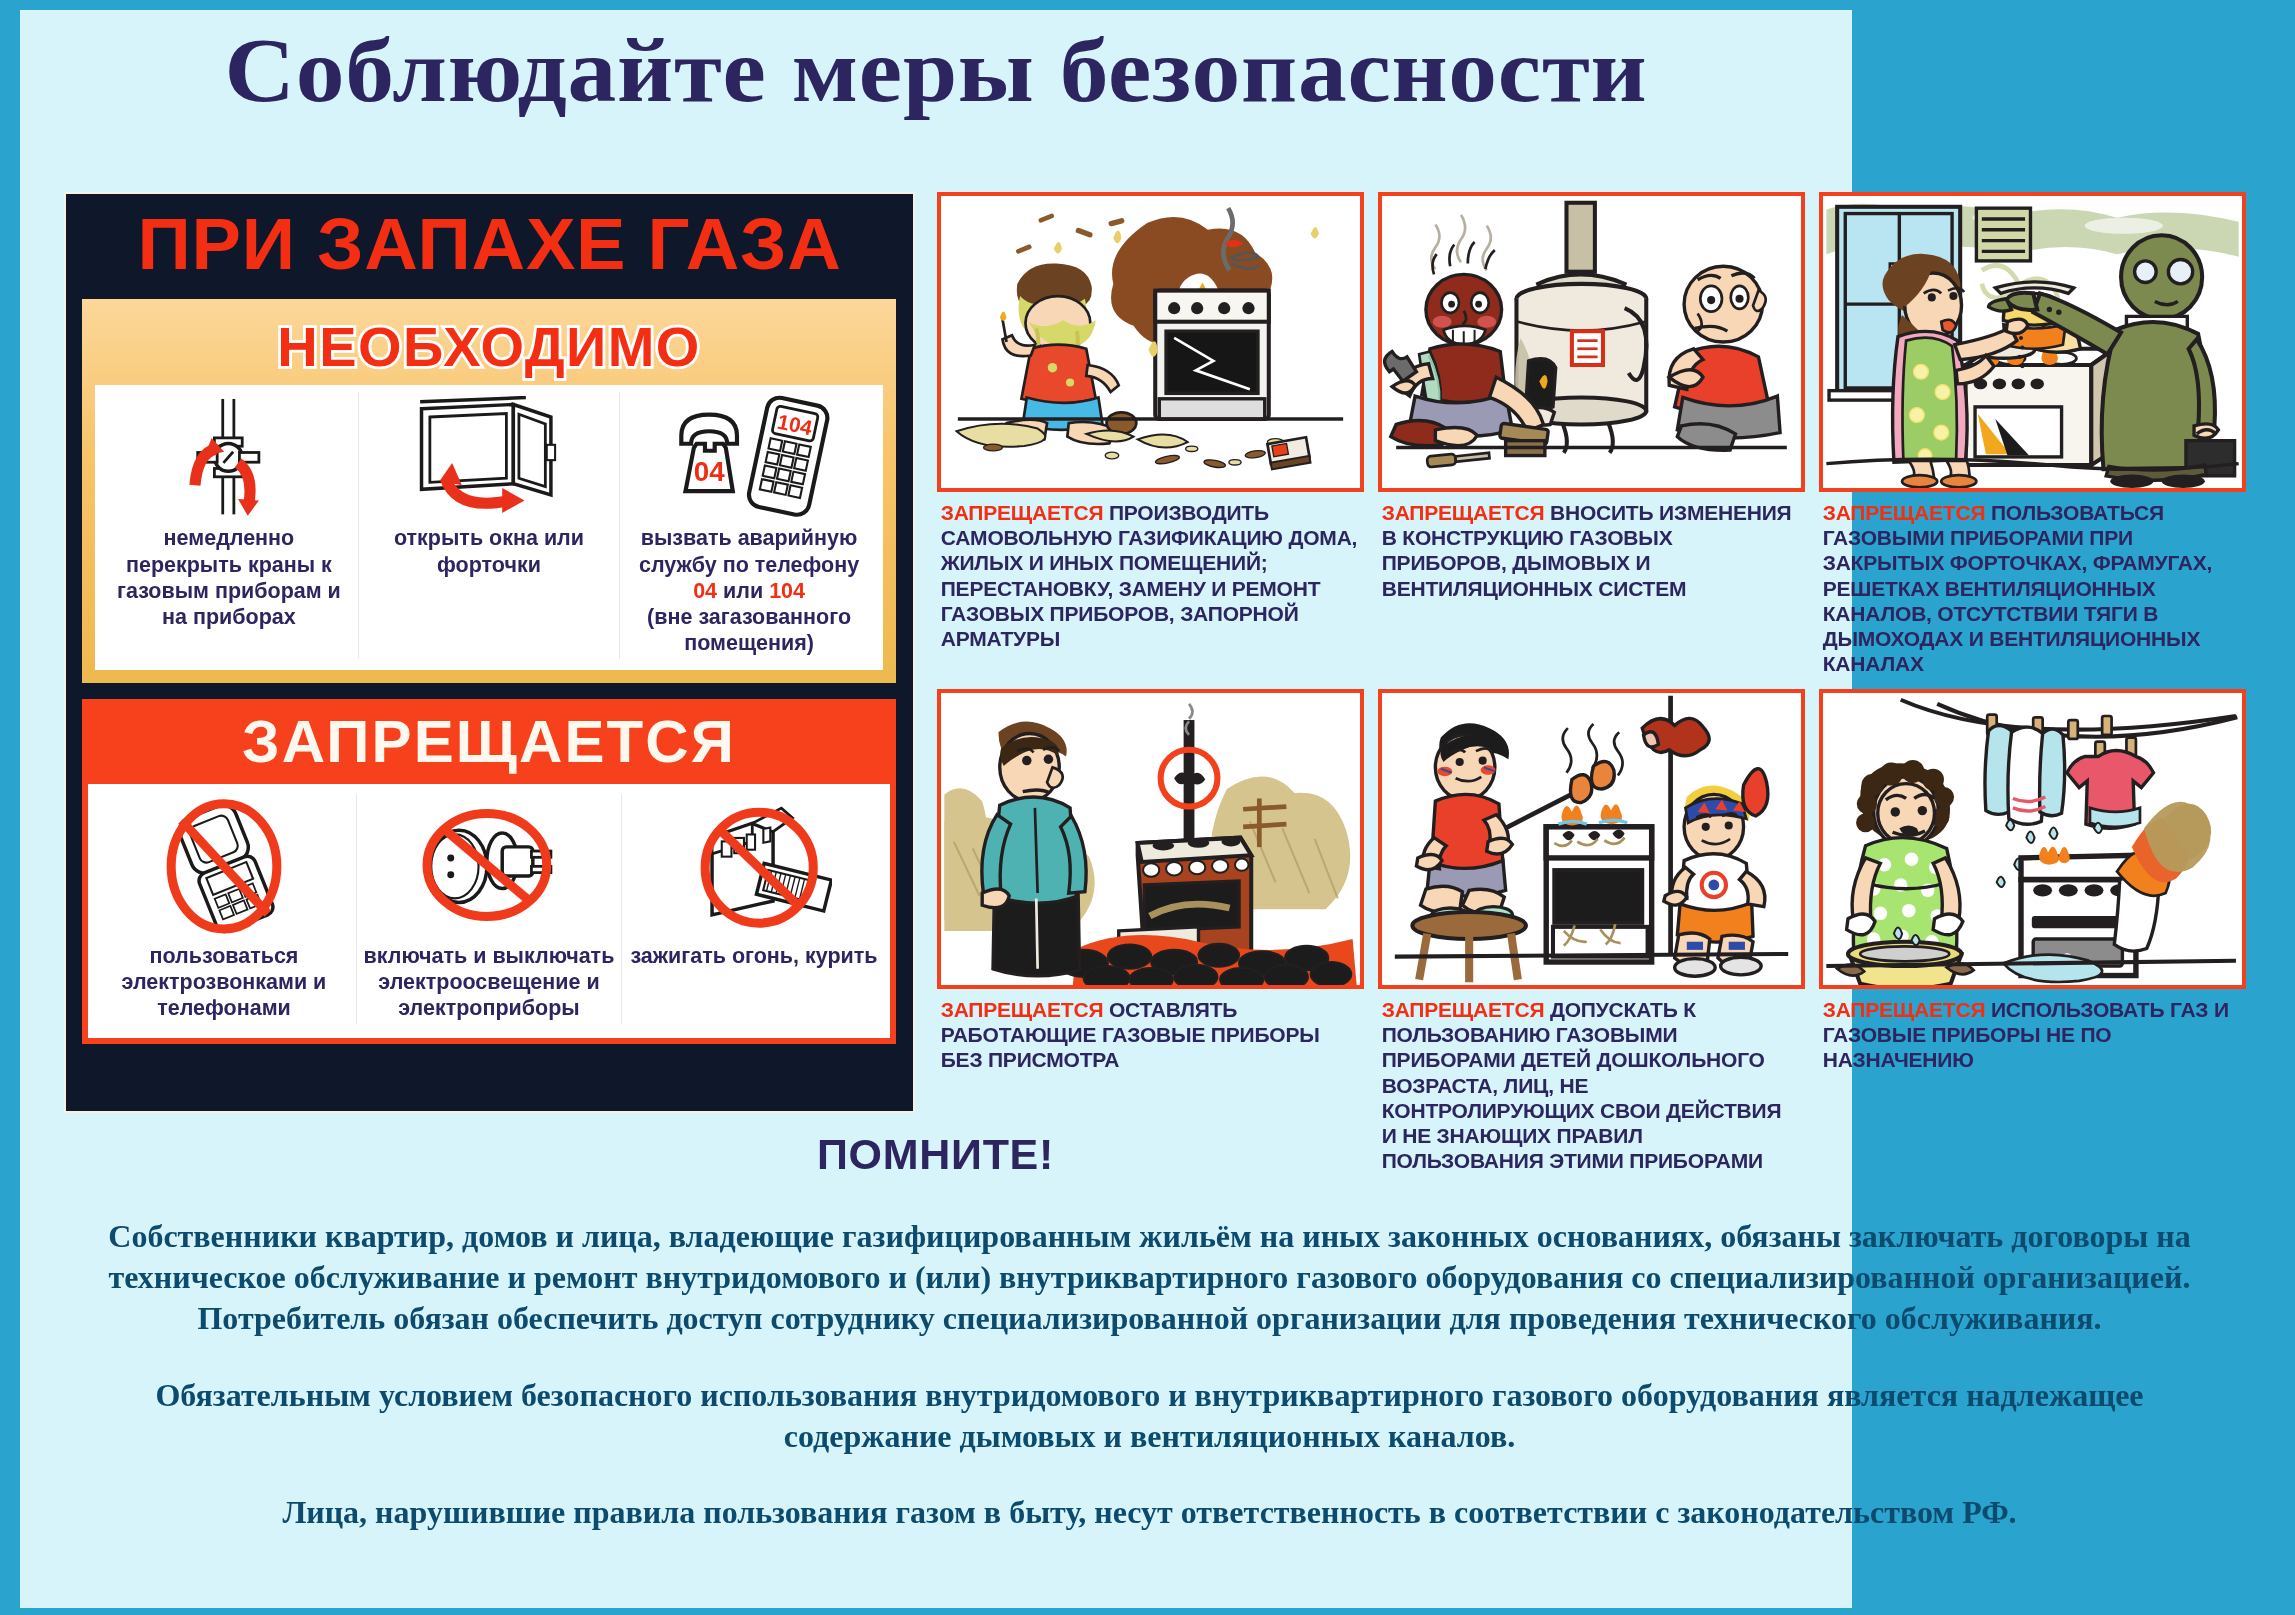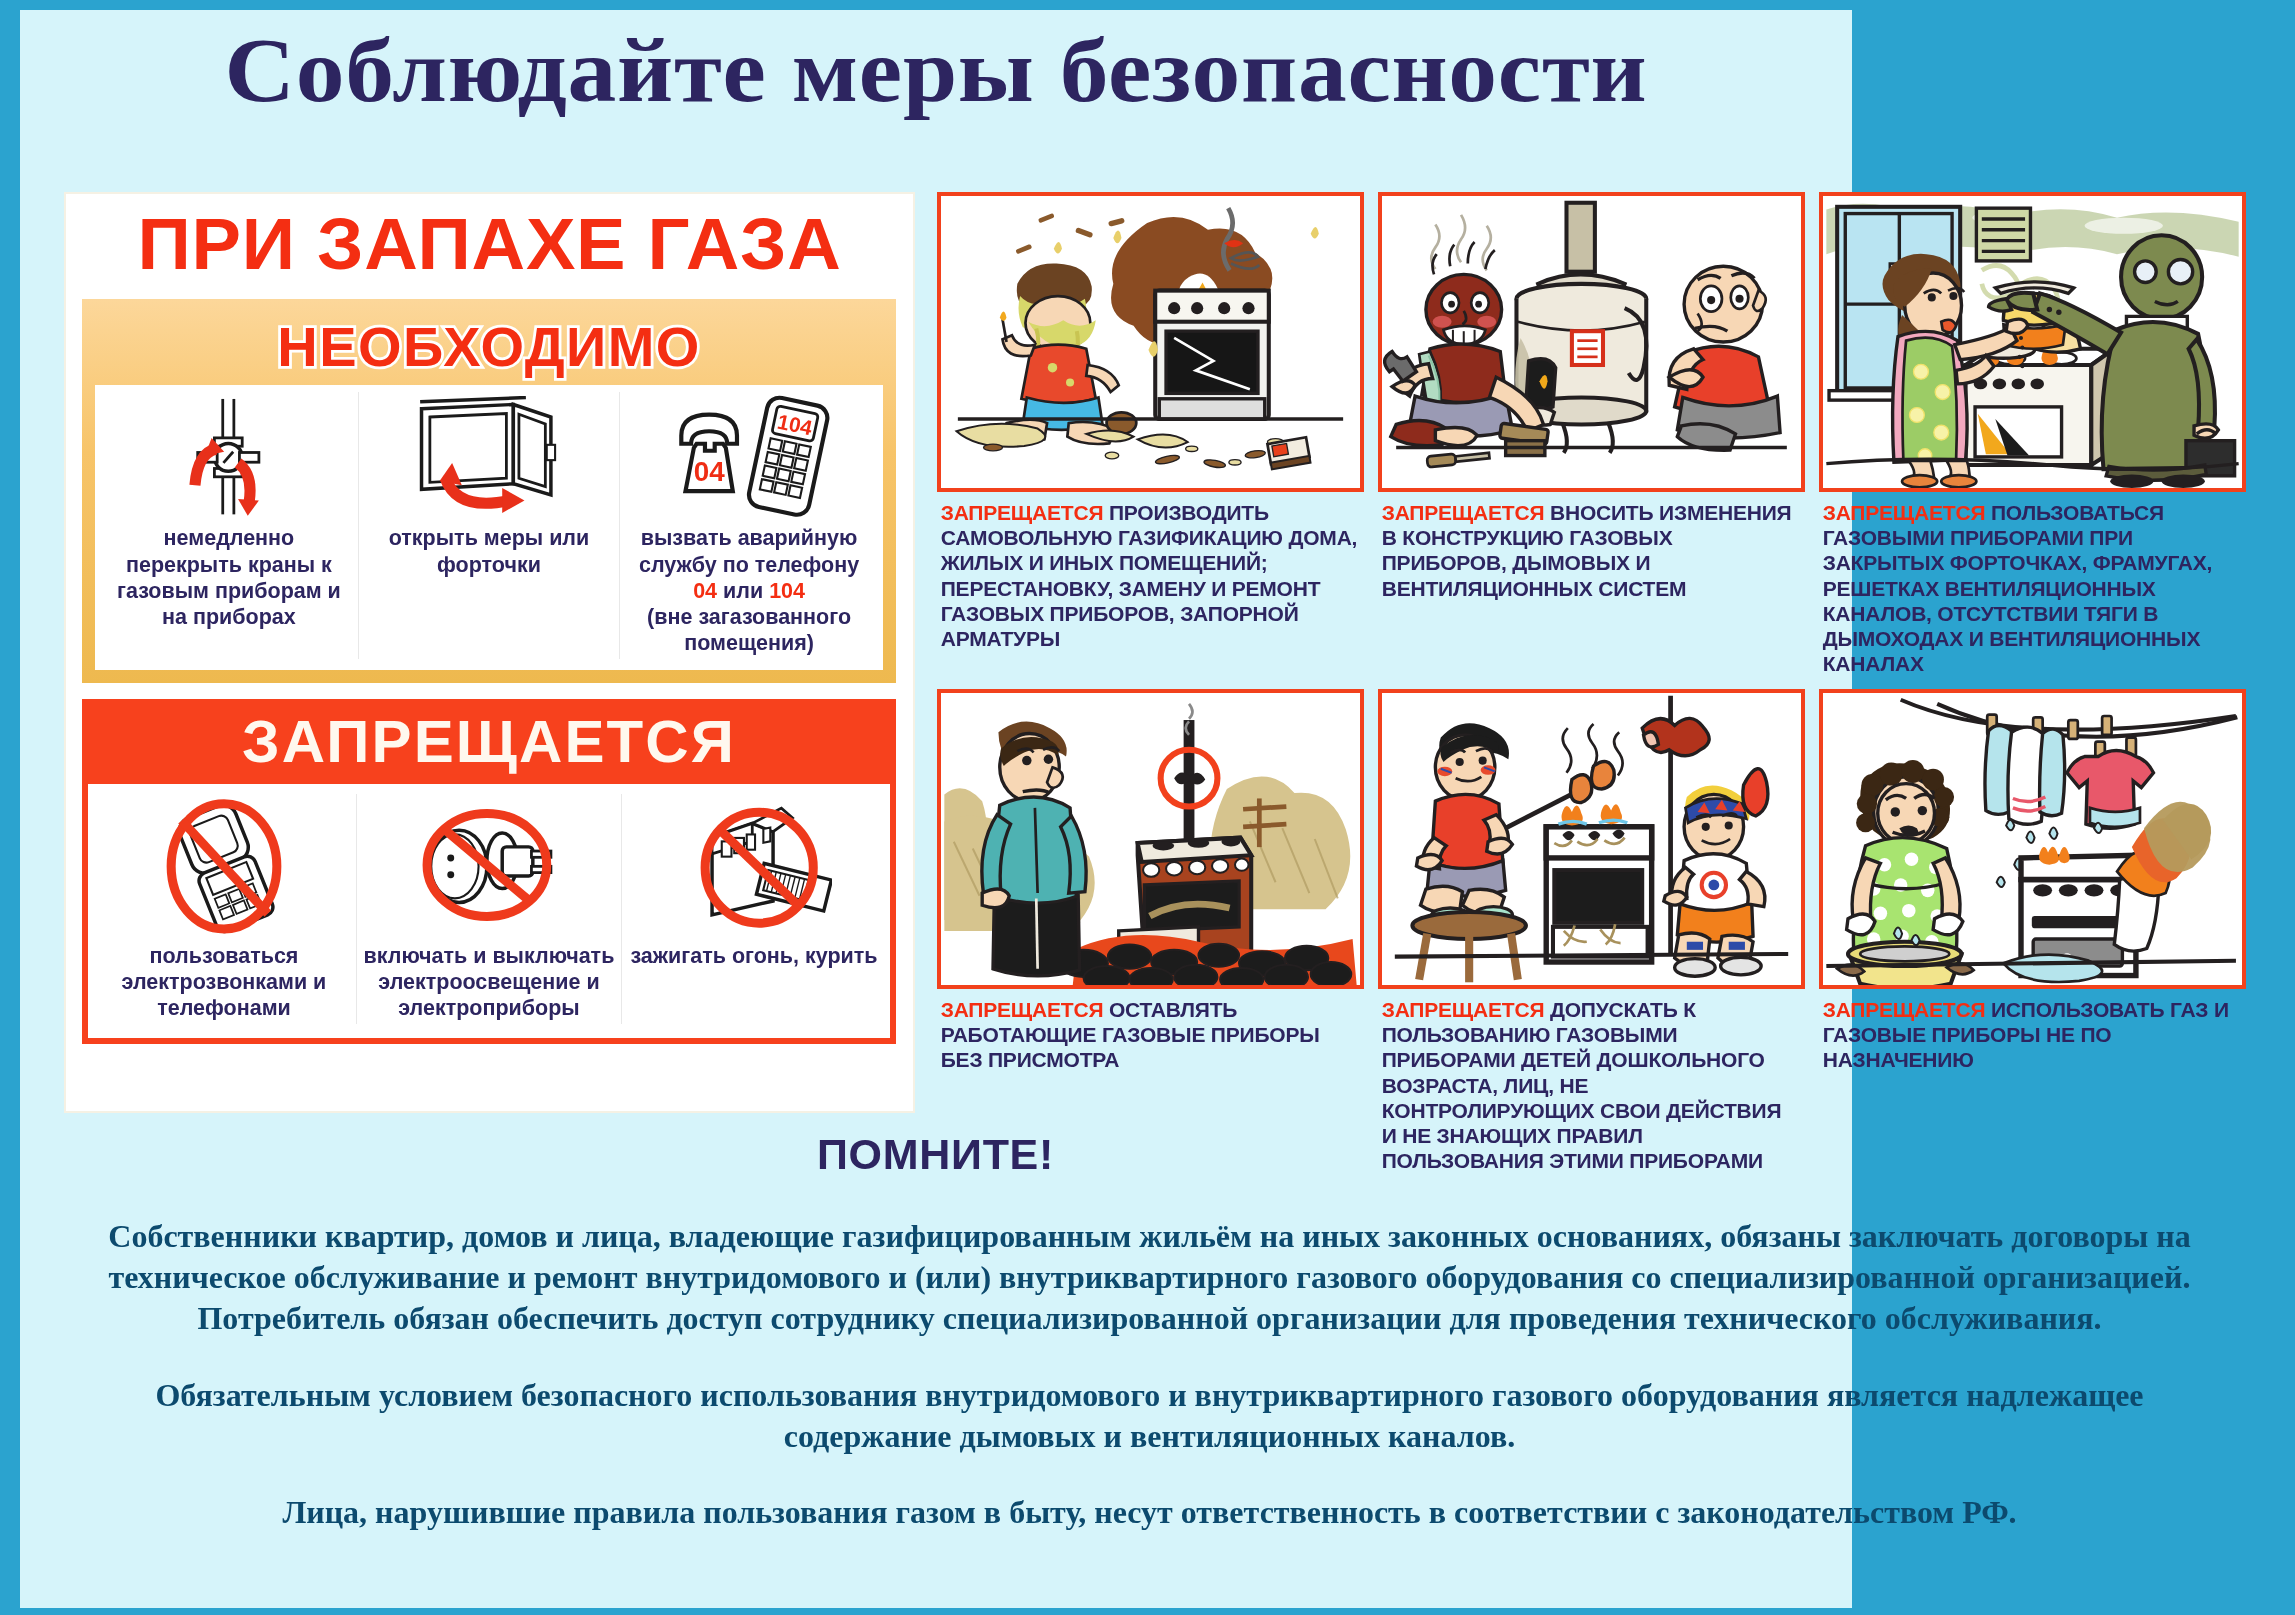--- a/index.html
+++ b/index.html
@@ -29,21 +29,21 @@
     color: #2d2560;
     line-height: 1.05;
     transform: scaleX(1.06);
   }
 
   
   #left-panel {
     position: absolute;
     left: 44px; top: 182px;
     width: 851px; height: 921px;
-    background: #ffffff;
+    background: #0f172a;
     border: 2.1px solid #f5f1e4;
   }
   #smell-head {
     text-align: center;
     padding: 9.7px 0 4.2px 0;
     font-weight: bold;
     font-size: 72px;
     color: #f42e12;
     letter-spacing: 0.7px;
     transform: scaleX(1.03);
@@ -233,21 +233,21 @@
               <path d="M30 30 L140 25 L140 118 L30 124 Z" fill="#fff" stroke="#1a1a1a" stroke-width="4"></path>
               <path d="M150 12 L204 30 L204 142 L150 126 Z" fill="#fff" stroke="#1a1a1a" stroke-width="5"></path>
               <path d="M158 26 L196 40 L196 130 L158 118 Z" fill="#fff" stroke="#1a1a1a" stroke-width="4"></path>
               <line x1="16" y1="8" x2="168" y2="2" stroke="#1a1a1a" stroke-width="5"></line>
               <rect x="198" y="70" width="12" height="22" fill="#fff" stroke="#1a1a1a" stroke-width="3"></rect>
               <path d="M52 118 Q70 166 144 150" stroke="#e8301a" stroke-width="16" fill="none"></path>
               <polygon points="62,96 44,122 76,128" fill="#e8301a"></polygon>
               <polygon points="134,132 166,150 134,168" fill="#e8301a"></polygon>
             </svg>
           </div>
-          <div class="need-caption">открыть меры или форточки</div>
+          <div class="need-caption">открыть окна или форточки</div>
         </div>
 
         <div class="need-cell">
           <div class="need-art">
             <svg width="167" height="124" viewBox="0 0 240 178">
               <path d="M22 58 Q22 28 62 28 Q102 28 102 58 L102 70 L88 70 Q88 52 62 52 Q36 52 36 70 L22 70 Z" fill="#fff" stroke="#1a1a1a" stroke-width="6"></path>
               <path d="M40 76 L44 70 L56 70 L56 80 L70 80 L70 70 L82 70 L86 76 L96 138 L28 138 Z" fill="#fff" stroke="#1a1a1a" stroke-width="6"></path>
               <text x="62" y="124" font-family="Liberation Sans, sans-serif" font-size="40" font-weight="bold" fill="#ef2d14" text-anchor="middle">04</text>
               <g transform="rotate(12 176 86)">
                 <rect x="132" y="8" width="88" height="160" rx="18" fill="#fff" stroke="#1a1a1a" stroke-width="6"></rect>

